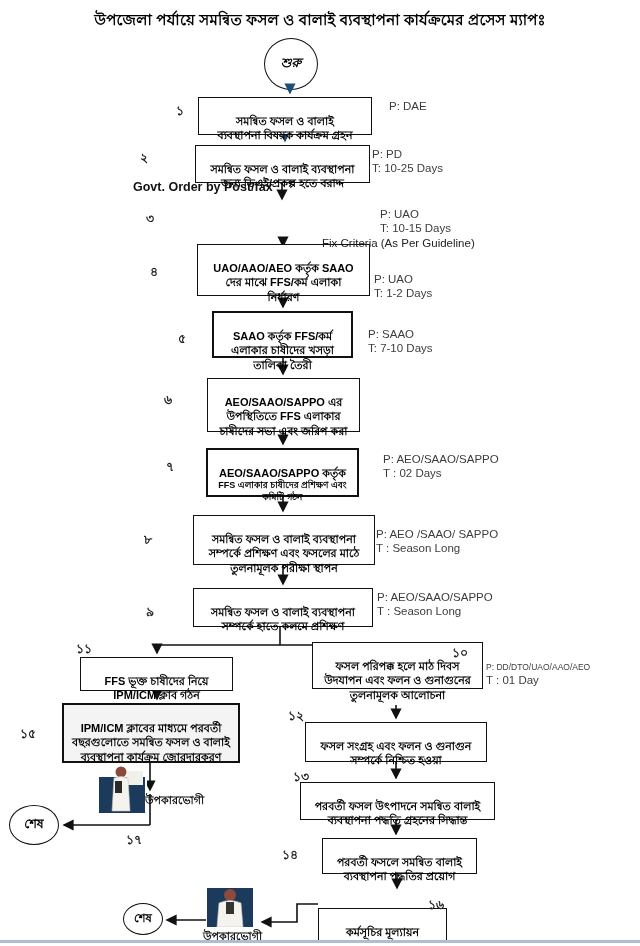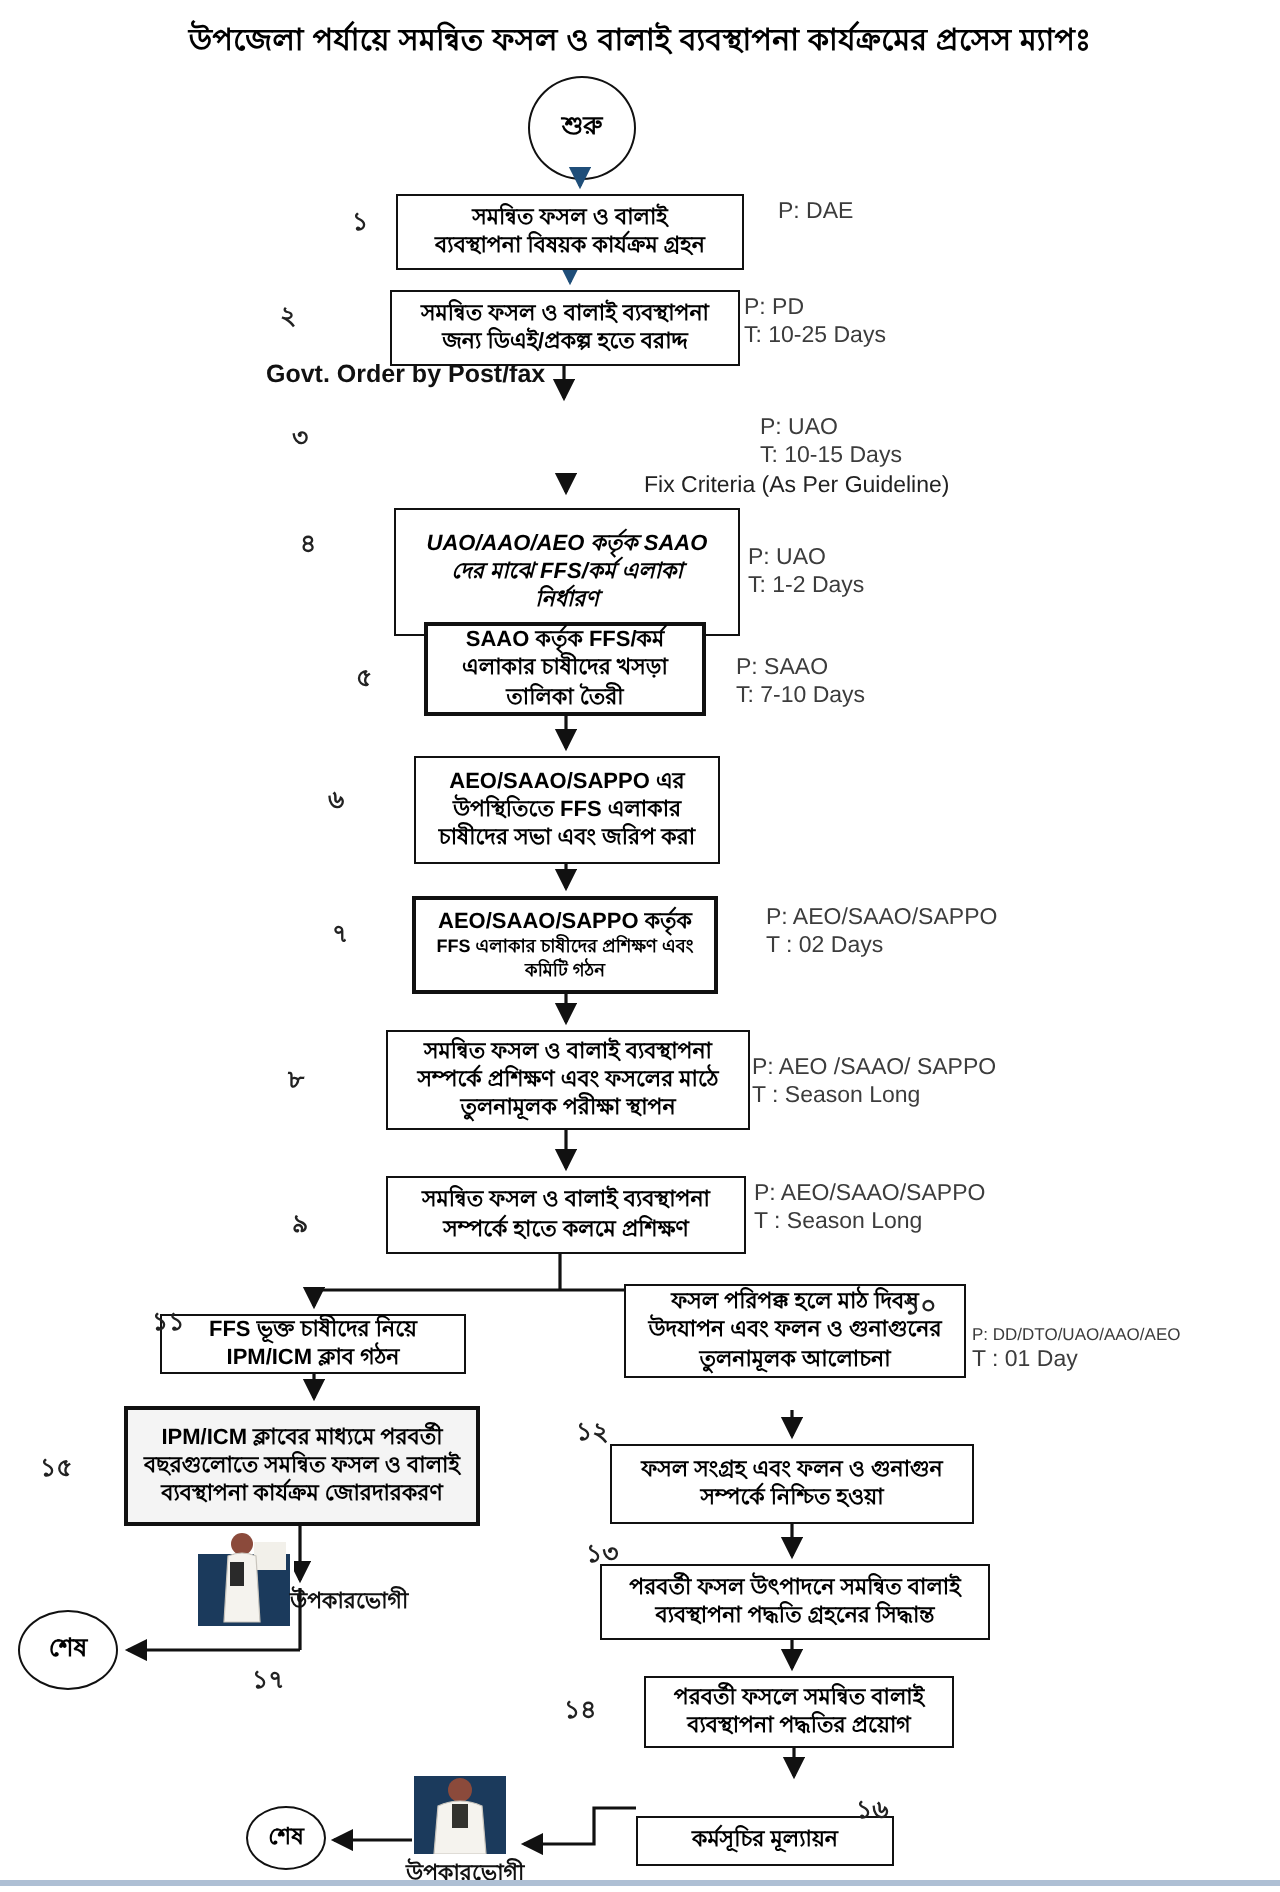--- a/index.html
+++ b/index.html
@@ -4,22 +4,22 @@
 <style>
   html,body{margin:0;padding:0;background:#ffffff;}
   #canvas{position:relative;width:640px;height:946px;background:#ffffff;overflow:hidden;
           font-family:"Liberation Sans",sans-serif;color:#000;}
   .title{position:absolute;left:0;top:8px;width:640px;text-align:center;
          font-size:15px;font-weight:bold;letter-spacing:0.2px;}
   .terminal{position:absolute;border:1.6px solid #111;border-radius:50%;
             display:flex;align-items:center;justify-content:center;
             font-size:12.5px;font-weight:bold;background:#fff;}
   .box{position:absolute;border:1.6px solid #111;background:#fff;
-       display:flex;flex-direction:column;align-items:center;justify-content:center;
-       text-align:center;font-size:11px;font-weight:bold;line-height:1.3;padding:1px 2px;box-sizing:border-box;}
+       display:flex;flex-direction:column;align-items:center;
+       text-align:center;font-size:11px;font-weight:bold;line-height:1.3;padding:16px 2px;box-sizing:border-box;}
   .box.thick{border-width:2px;}
   .box.gray{background:#f4f4f4;}
   .num{position:absolute;font-size:12.5px;font-weight:bold;color:#222;}
   .ann{position:absolute;font-size:11.5px;color:#3c3c3c;line-height:1.25;white-space:nowrap;}
   .ann .small{font-size:8.5px;}
   .freelabel{position:absolute;white-space:nowrap;}
   .govt{left:133px;top:180px;font-size:12.5px;font-weight:bold;color:#111;}
   .fix{left:322px;top:237px;font-size:11.5px;color:#222;}
   .benef-label{position:absolute;font-size:11px;font-weight:bold;color:#111;white-space:nowrap;}
   svg.flow{position:absolute;left:0;top:0;pointer-events:none;}
@@ -27,21 +27,21 @@
   .bottom-rule{position:absolute;left:0;top:940px;width:640px;height:3px;background:#aebfd4;}
   .b7 .sub{font-size:9px;font-weight:bold;}
 </style>
 </head>
 <body>
 
 <div id="canvas">
 
   <div class="title">উপজেলা পর্যায়ে সমন্বিত ফসল ও বালাই ব্যবস্থাপনা কার্যক্রমের প্রসেস ম্যাপঃ</div>
 
-  <div class="terminal" style="left:264px;top:38px;width:52px;height:50px;">
+  <div class="terminal" style="left:264px;top:38px;width:52px;height:50px;font-style:italic;">
     <span>শুরু</span>
   </div>
 
   <svg class="flow" width="640" height="946">
     <defs>
       <marker id="ab" markerWidth="9" markerHeight="9" refX="6" refY="3.5" orient="auto">
         <path d="M0,0 L7,3.5 L0,7 Z" fill="#111111"></path>
       </marker>
       <marker id="an" markerWidth="9" markerHeight="9" refX="6" refY="3.5" orient="auto">
         <path d="M0,0 L7,3.5 L0,7 Z" fill="#1f4e79"></path>
@@ -73,21 +73,21 @@
   </svg>
 
   <div class="box" style="left:198px;top:97px;width:174px;height:38px;">
     <div>সমন্বিত ফসল ও বালাই</div>
     <div>ব্যবস্থাপনা  বিষয়ক কার্যক্রম গ্রহন</div>
   </div>
   <div class="box" style="left:195px;top:145px;width:175px;height:38px;">
     <div>সমন্বিত ফসল ও বালাই ব্যবস্থাপনা</div>
     <div>জন্য ডিএই/প্রকল্প হতে বরাদ্দ</div>
   </div>
-  <div class="box" style="left:197px;top:254px;width:173px;height:64px;font-style:italic;">
+  <div class="box" style="left:197px;top:244px;width:173px;height:52px;">
     <div>UAO/AAO/AEO কর্তৃক SAAO</div>
     <div>দের  মাঝে FFS/কর্ম এলাকা</div>
     <div>নির্ধারণ</div>
   </div>
   <div class="box thick" style="left:212px;top:311px;width:141px;height:47px;">
     <div>SAAO কর্তৃক FFS/কর্ম</div>
     <div>এলাকার চাষীদের খসড়া</div>
     <div>তালিকা তৈরী</div>
   </div>
   <div class="box" style="left:207px;top:378px;width:153px;height:54px;">
@@ -142,21 +142,21 @@
   <div class="num" style="left:176px;top:102px;">১</div>
   <div class="num" style="left:140px;top:149px;">২</div>
   <div class="num" style="left:146px;top:210px;">৩</div>
   <div class="num" style="left:150px;top:263px;">৪</div>
   <div class="num" style="left:178px;top:330px;">৫</div>
   <div class="num" style="left:164px;top:391px;">৬</div>
   <div class="num" style="left:166px;top:458px;">৭</div>
   <div class="num" style="left:144px;top:531px;">৮</div>
   <div class="num" style="left:146px;top:603px;">৯</div>
   <div class="num" style="left:452px;top:644px;">১০</div>
-  <div class="num" style="left:76px;top:640px;margin-top:12px;">১১</div>
+  <div class="num" style="left:76px;top:640px;">১১</div>
   <div class="num" style="left:288px;top:707px;">১২</div>
   <div class="num" style="left:293px;top:768px;">১৩</div>
   <div class="num" style="left:282px;top:846px;">১৪</div>
   <div class="num" style="left:20px;top:725px;">১৫</div>
   <div class="num" style="left:428px;top:896px;">১৬</div>
   <div class="num" style="left:126px;top:831px;">১৭</div>
 
   <div class="ann" style="left:389px;top:99px;">
     <div>P: DAE</div>
   </div>

